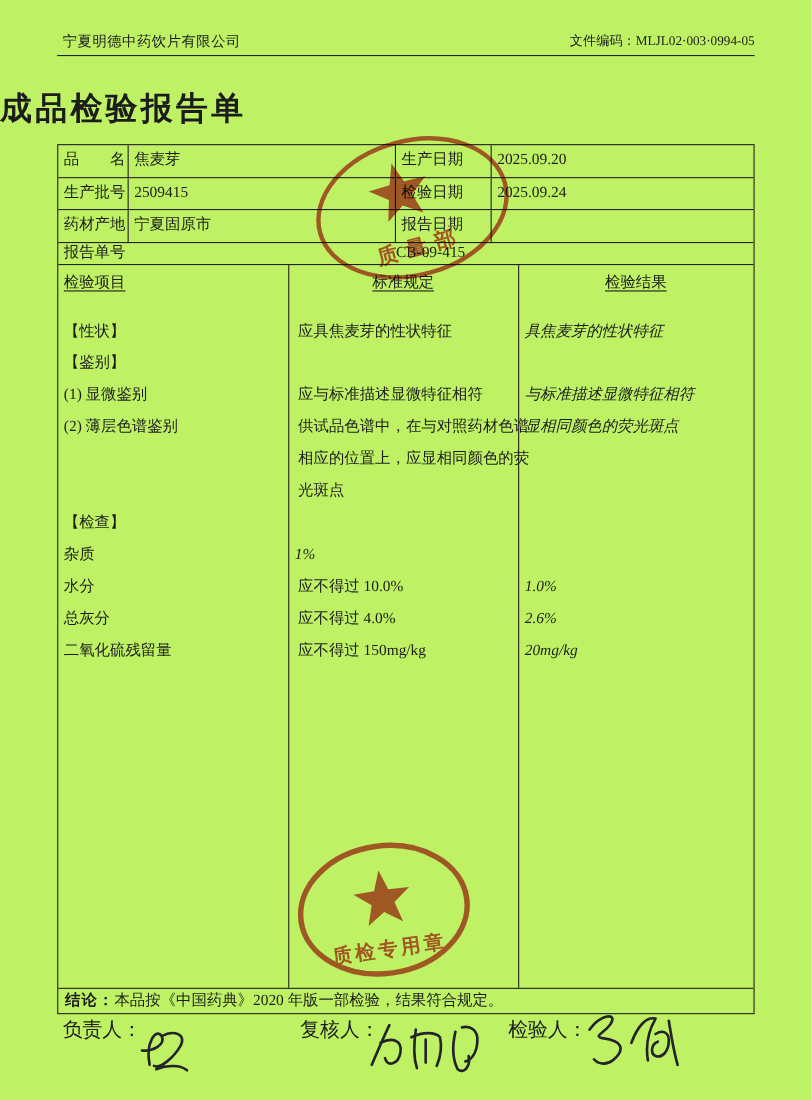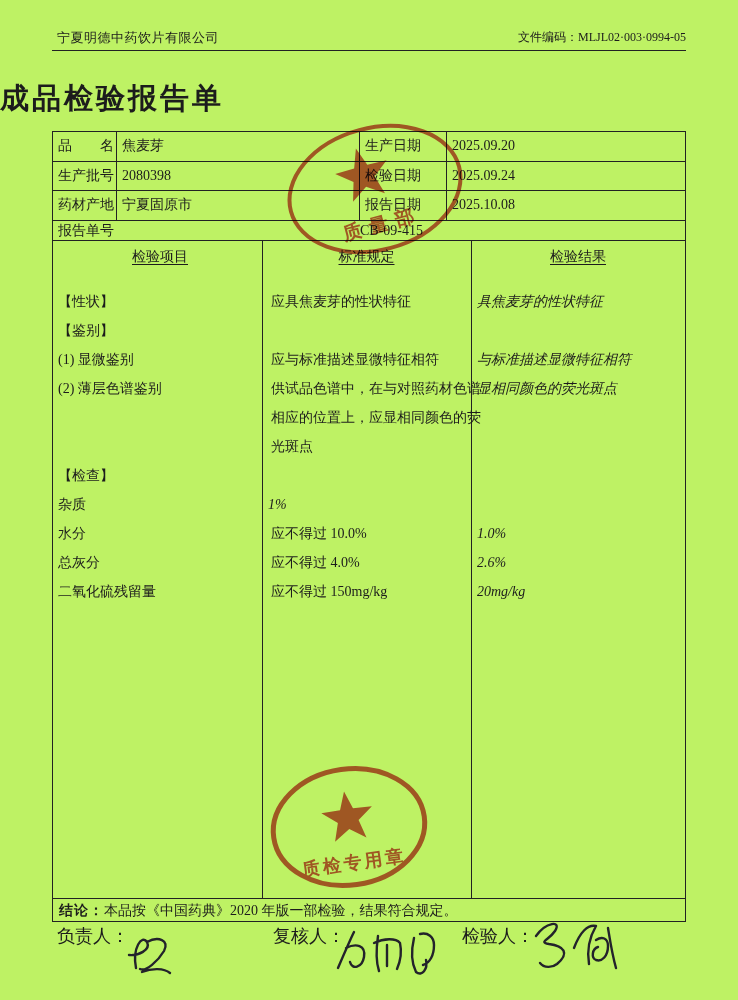--- a/index.html
+++ b/index.html
@@ -30,21 +30,21 @@
   .r4 .cell { line-height: 19px; display: flex; }
   .report-no { margin-left: 246px; }
 
   
   .main { position: absolute; left: 0; top: 109px; width: 100%; height: 657px; }
   .vline { position: absolute; top: 0; bottom: 0; width: 0; border-left: 1px solid #222; }
   .vl-a { left: 209px; } .vl-b { left: 418px; }
   .col-headers { position: absolute; top: 7px; left: 0; width: 100%; display: grid;
                  grid-template-columns: 209px 209px auto; font-size: 14px; }
   .col-headers span { text-decoration: underline; text-underline-offset: 3px; }
-  .ch-item { padding-left: 5px; text-align: center; }
+  .ch-item { padding-left: 5px; text-align: left; }
   .ch-std, .ch-res { text-align: center; }
   #lines { position: absolute; top: 46px; left: 0; width: 100%; }
   .line { display: grid; grid-template-columns: 209px 209px auto; height: 29px; }
   .line span { font-size: 14px; line-height: 29px; white-space: nowrap; overflow: visible; }
   .c-item { padding-left: 5px; }
   .c-std  { padding-left: 9px; }
   .c-res  { padding-left: 6px; font-style: italic; }
 
   
   .concl { position: absolute; left: 0; top: 766px; width: 100%; height: 25px; border-top: 1px solid #222;
@@ -79,30 +79,29 @@
 
     <div class="row r1">
       <div class="cell lab"><span class="justify2">品　　名</span></div>
       <div class="cell">焦麦芽</div>
       <div class="cell lab2">生产日期</div>
       <div class="cell">2025.09.20</div>
     </div>
 
     <div class="row r2">
       <div class="cell lab">生产批号</div>
-      <div class="cell">2080398</div>
+      <div class="cell">2509415</div>
       <div class="cell lab2">检验日期</div>
       <div class="cell">2025.09.24</div>
     </div>
 
     <div class="row r3">
       <div class="cell lab">药材产地</div>
       <div class="cell">宁夏固原市</div>
       <div class="cell lab2">报告日期</div>
-      <div class="cell">2025.10.08</div>
     </div>
 
     <div class="row r4">
       <div class="cell">
         <span>报告单号</span>
         <span class="report-no">CB-09-415</span>
       </div>
     </div>
 
     <div class="main">

